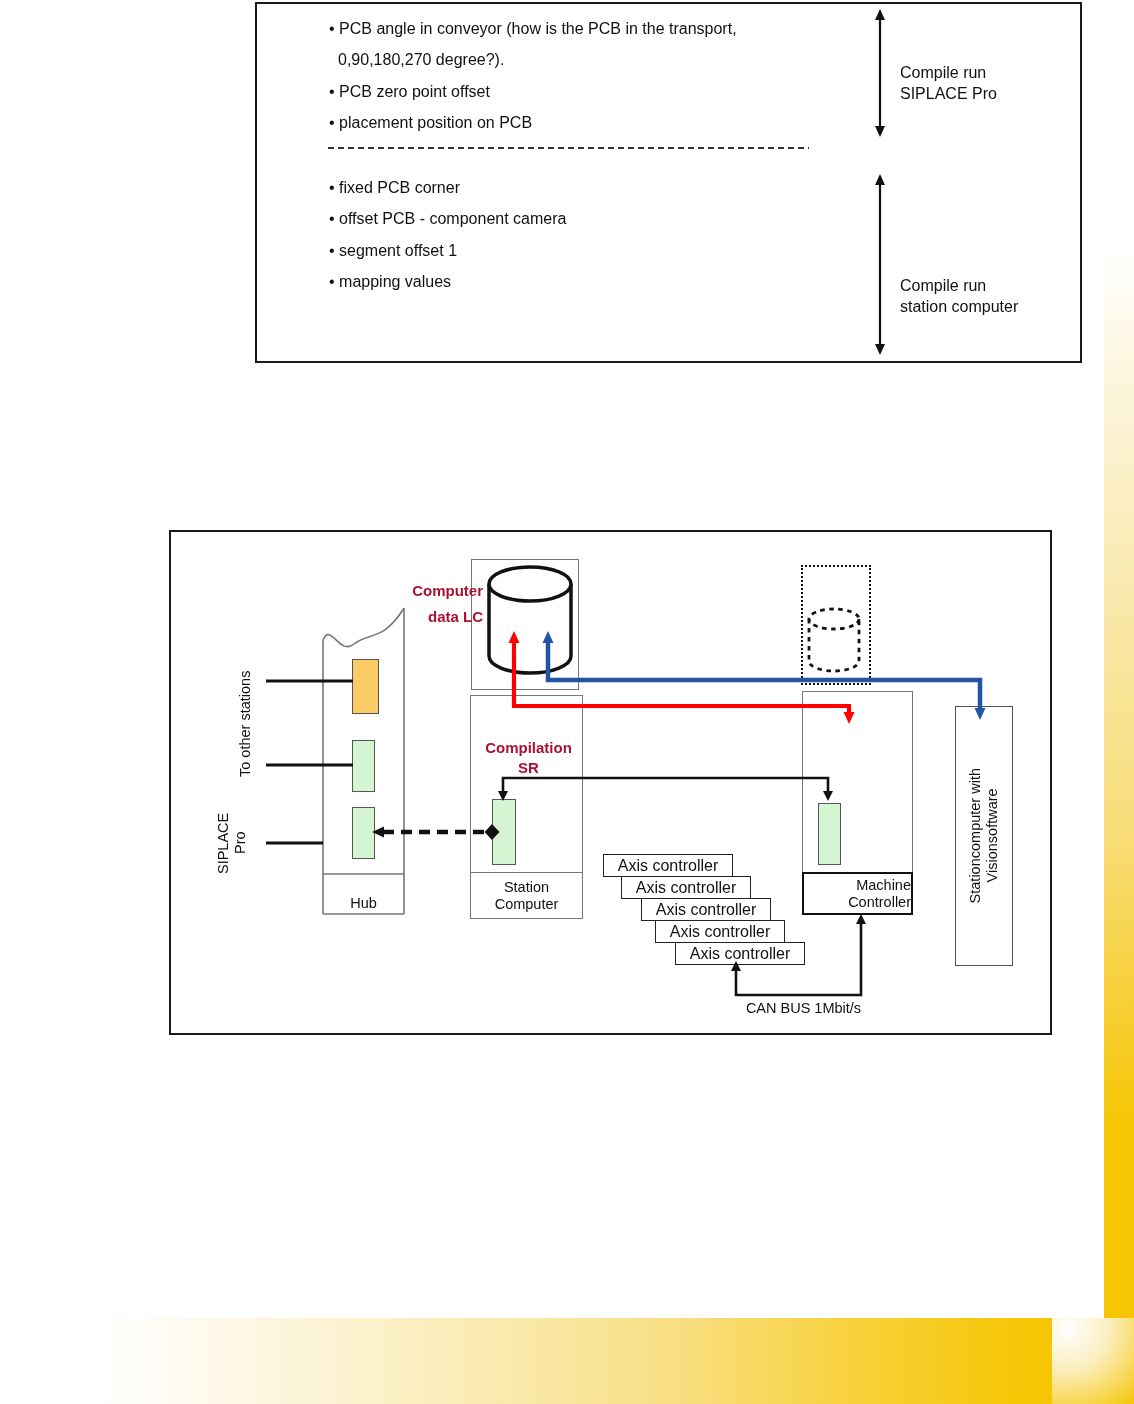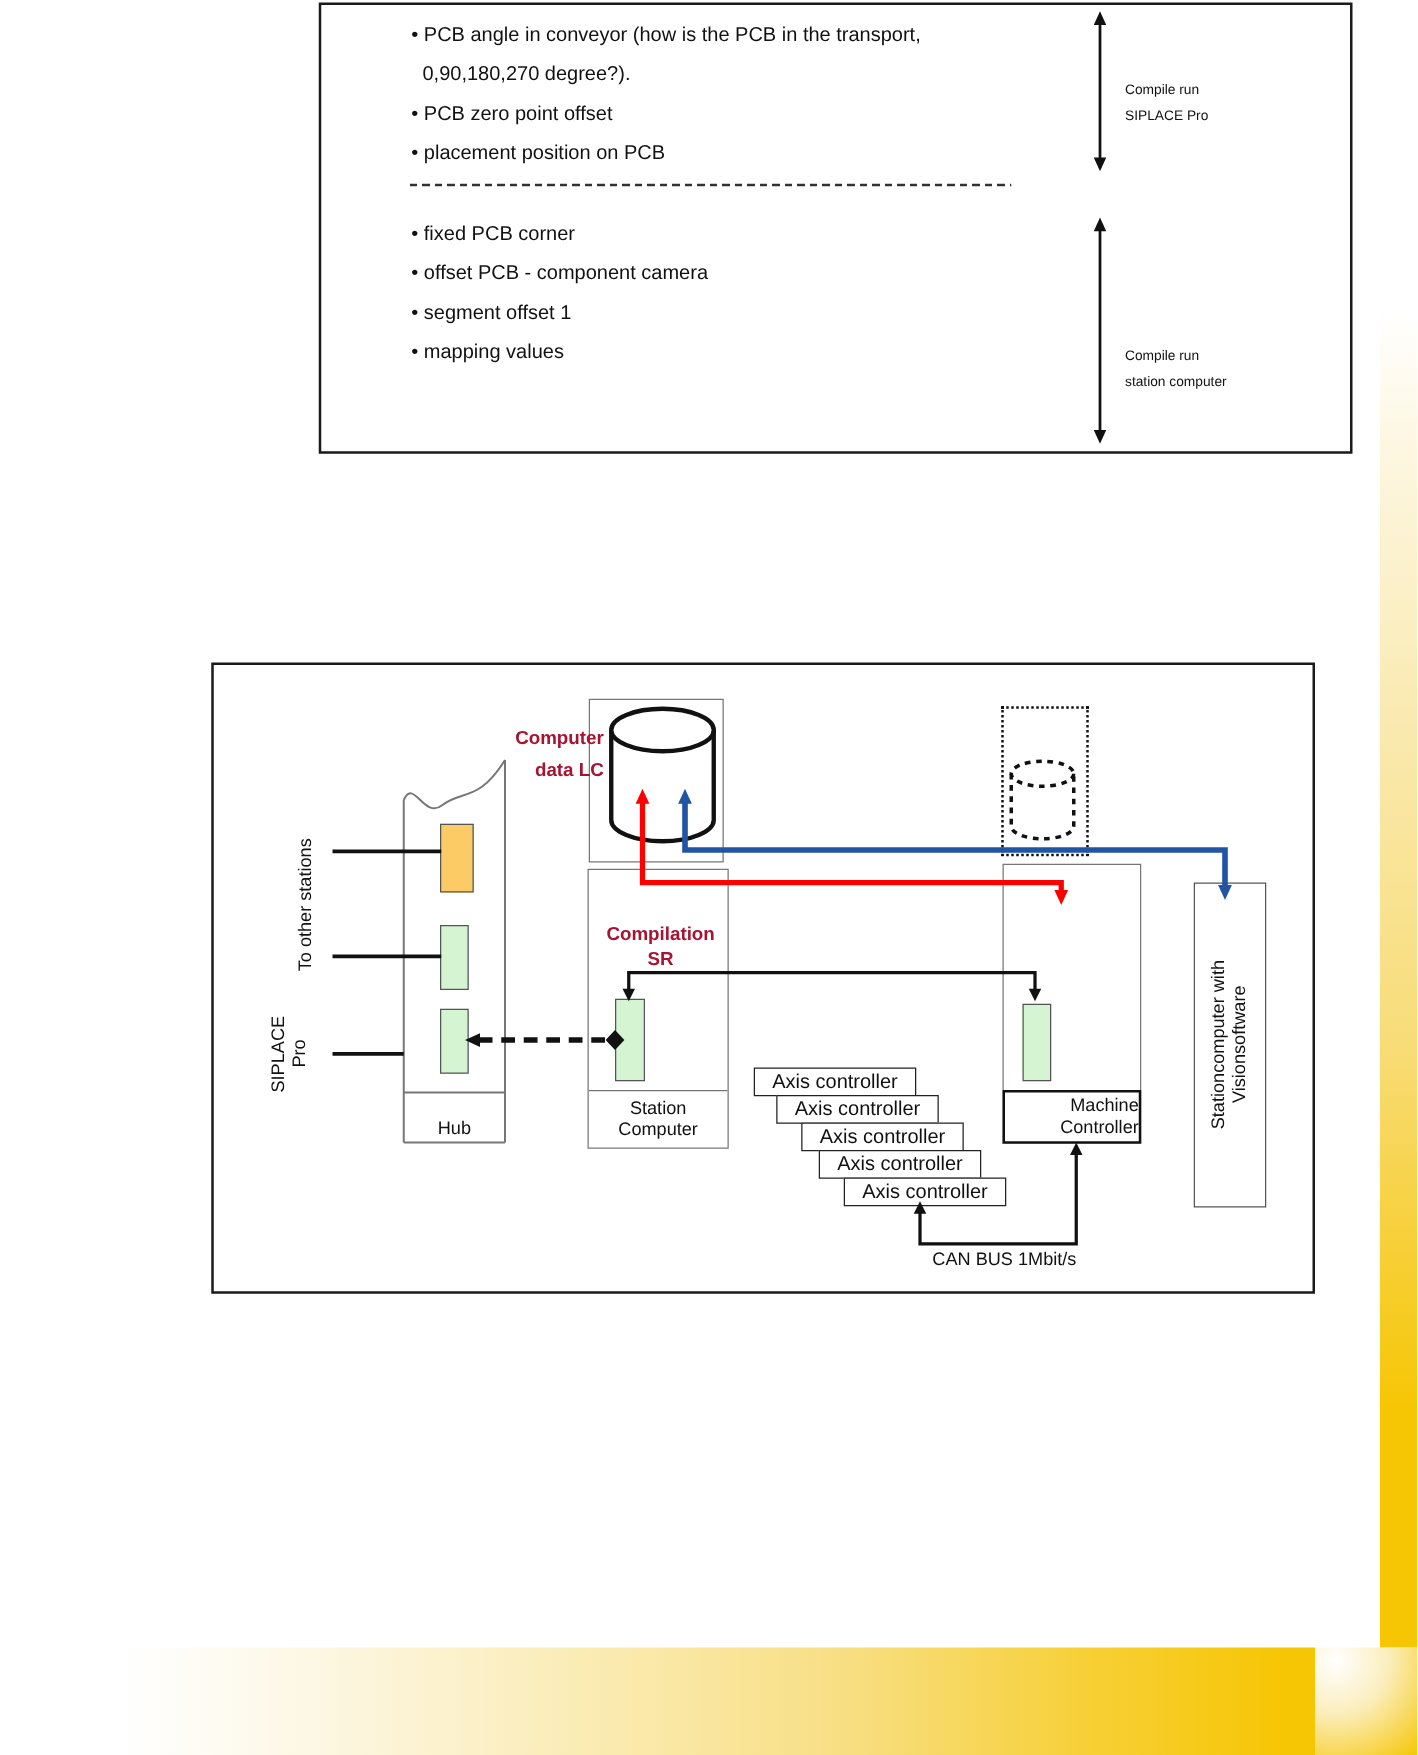--- a/index.html
+++ b/index.html
@@ -17,21 +17,21 @@
   
   .compile-box{position:absolute;left:219px;top:2px;width:823px;height:357px;
     border:2px solid #1a1a1a;background:#fff;margin-left:36px;}
   .bullets{position:absolute;left:72px;width:520px;font-size:16px;line-height:31.3px;white-space:nowrap;}
   .bullets-top{top:9px;}
   .bullets-bottom{top:168px;}
   .bullet-cont{padding-left:9px;}
   .bullet-sep{position:absolute;left:71px;top:143px;width:481px;height:2px;
     background:repeating-linear-gradient(to right,#333 0 6px,transparent 6px 10px);}
   .compile-arrows{position:absolute;left:0;top:0;pointer-events:none;}
-  .compile-lbl{position:absolute;left:643px;font-size:11px;line-height:21px;}
+  .compile-lbl{position:absolute;left:643px;font-size:16px;line-height:21px;}
   .lbl-arrow1{top:58px;}
   .lbl-arrow2{top:271px;}
 
   
   .diagram{position:absolute;left:169px;top:530px;width:879px;height:501px;
     border:2px solid #1a1a1a;background:#fff;font-size:14.5px;}
   .diagram .abs{position:absolute;}
   .gbox{position:absolute;border:1.6px solid #777;background:#fff;box-sizing:border-box;}
   .box-lc{left:300px;top:27px;width:108px;height:131px;}
   .box-sc{left:299px;top:163px;width:113px;height:224px;}

